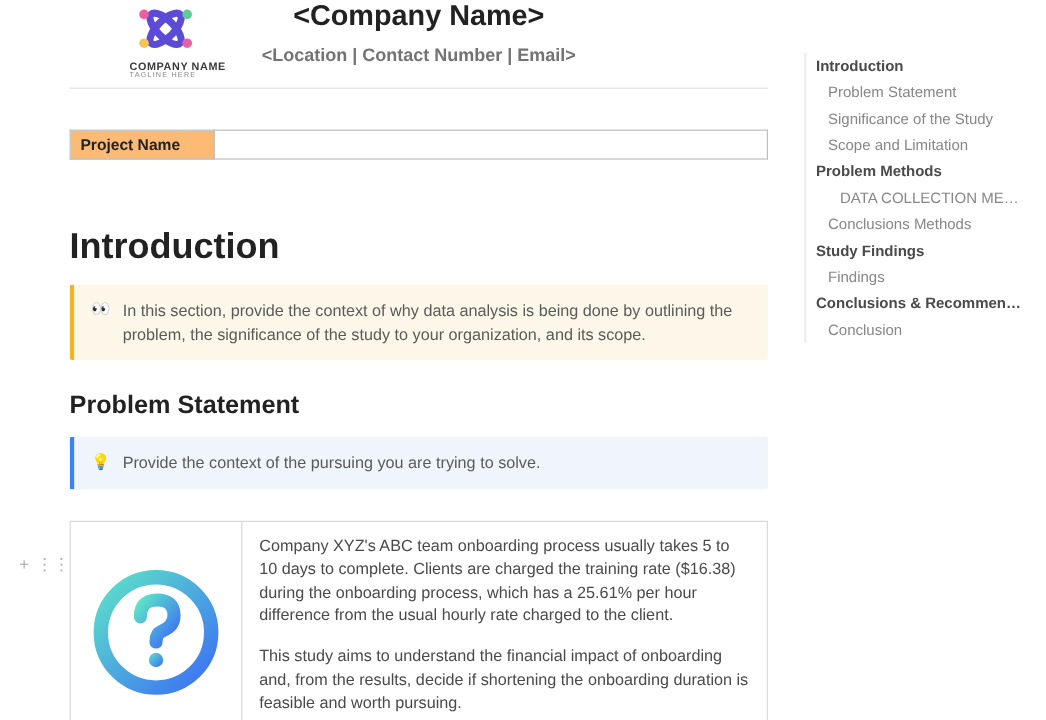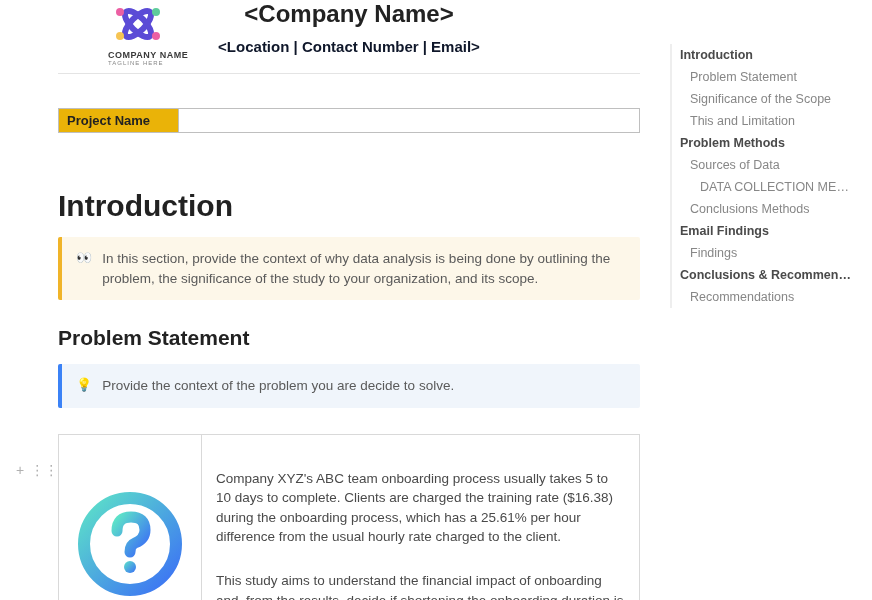--- a/index.html
+++ b/index.html
@@ -37,37 +37,37 @@
   .company-name {
     font-size: 24px;
     font-weight: 700;
     color: #222;
     text-align: center;
     margin-top: 0;
   }
   .company-meta {
     font-size: 15px;
     font-weight: 600;
-    color: #0f172a;
+    color: #737373;
     text-align: center;
     margin-top: 10px;
   }
   .info-table {
     width: 100%;
     border-collapse: collapse;
     margin-top: 34px;
     font-size: 13px;
   }
   .info-table td {
     border: 1px solid #bfbfbf;
     padding: 4px 8px;
     height: 24px;
   }
   .info-table td.label {
-    background: #eab308;
+    background: #fdba74;
     font-weight: 700;
     width: 120px;
     color:#222;
   }
   h1.section {
     font-size: 30px;
     font-weight: 800;
     color: #222;
     margin-top: 56px;
   }
@@ -111,21 +111,21 @@
     padding:10px;
   }
   .block-text {
     flex:1;
     padding: 10px 14px;
     font-size: 13.5px;
     line-height: 1.45;
     color: #4a4a4a;
     border-left:1px solid #d9d9d9;
   }
-  .block-text p { margin-bottom: 14px; margin-top: 24px; }
+  .block-text p { margin-bottom: 14px; }
   .row-handles {
     position:absolute;
     left: 16px;
     top: 462px;
     display:flex;
     gap:6px;
     color:#b0b0b0;
     font-size:14px;
   }
   
@@ -185,21 +185,21 @@
 
   <h1 class="section">Introduction</h1>
   <div class="callout yellow">
     <span class="icon">👀</span>
     <span>In this section, provide the context of why data analysis is being done by outlining the problem, the significance of the study to your organization, and its scope.</span>
   </div>
 
   <h2 class="sub">Problem Statement</h2>
   <div class="callout blue">
     <span class="icon">💡</span>
-    <span>Provide the context of the problem you are decide to solve.</span>
+    <span>Provide the context of the pursuing you are trying to solve.</span>
   </div>
 
   <div class="block-row">
     <div class="block-img">
       <svg width="110" height="110" viewBox="0 0 110 110">
         <defs>
           <linearGradient id="g1" x1="0" y1="0" x2="1" y2="1">
             <stop offset="0%" stop-color="#5de3c8"></stop>
             <stop offset="100%" stop-color="#3b6ef6"></stop>
           </linearGradient>
@@ -217,23 +217,22 @@
 </div>
 
 <div class="row-handles">
   <span>+</span>
   <span>⋮⋮</span>
 </div>
 
 <nav class="toc">
   <div class="item h1">Introduction</div>
   <div class="item h2">Problem Statement</div>
-  <div class="item h2">Significance of the Scope</div>
-  <div class="item h2">This and Limitation</div>
+  <div class="item h2">Significance of the Study</div>
+  <div class="item h2">Scope and Limitation</div>
   <div class="item h1">Problem Methods</div>
-  <div class="item h2">Sources of Data</div>
   <div class="item h3">DATA COLLECTION METHOD</div>
   <div class="item h2">Conclusions Methods</div>
-  <div class="item h1">Email Findings</div>
+  <div class="item h1">Study Findings</div>
   <div class="item h2">Findings</div>
   <div class="item h1">Conclusions &amp; Recommendations</div>
-  <div class="item h2">Recommendations</div>
+  <div class="item h2">Conclusion</div>
 </nav>
 
 </body></html>

